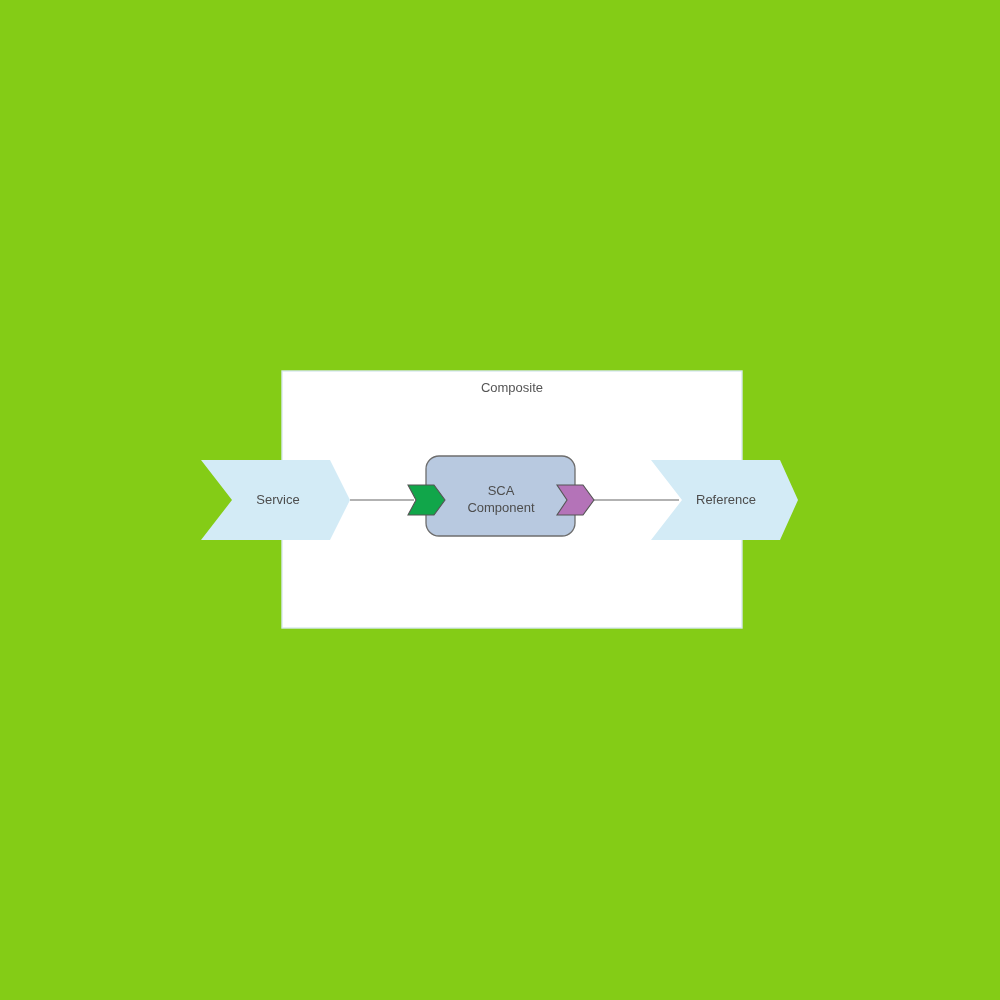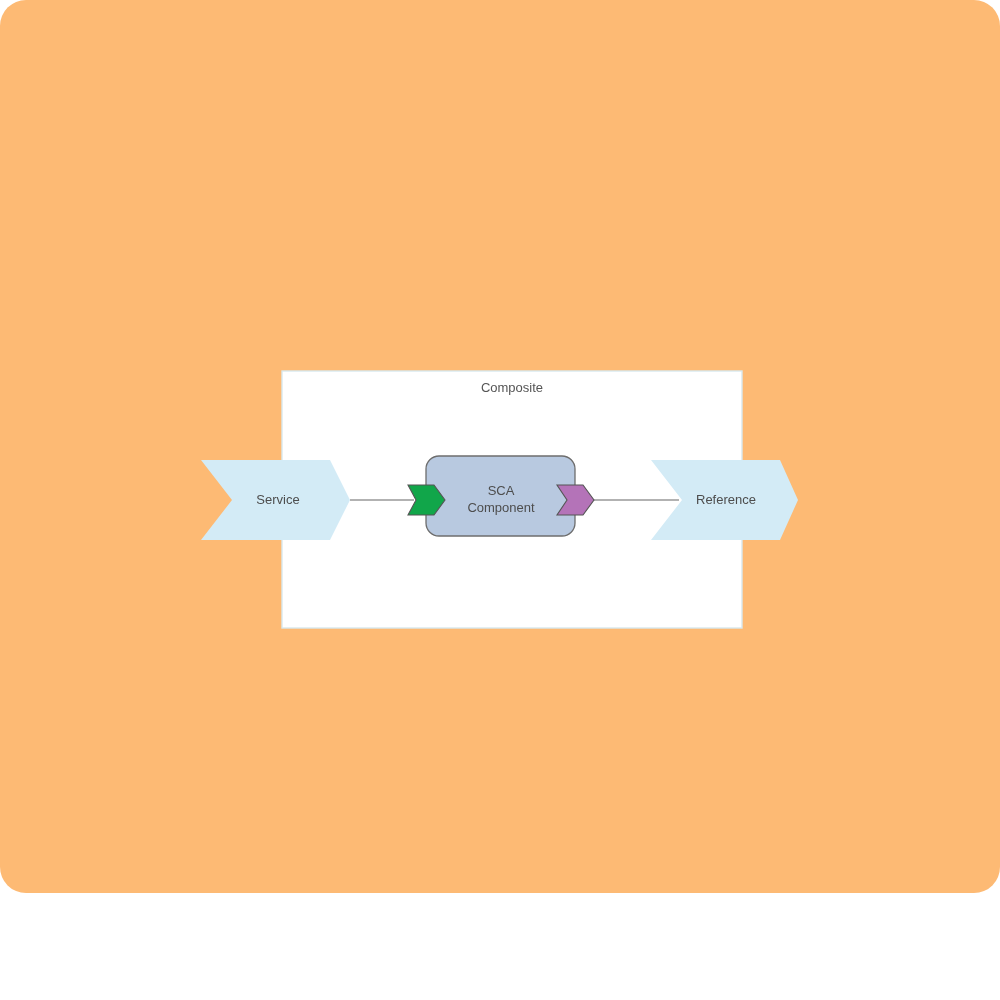--- a/index.html
+++ b/index.html
@@ -10,23 +10,22 @@
   }
   body {
     width: 1000px;
     height: 1000px;
     font-family: "Liberation Sans", sans-serif;
     overflow: hidden;
   }
   #canvas {
     position: relative;
     width: 1000px;
-    height: 893px;
-    background: #fdba74;
-    border-radius: 26px;
+    height: 1000px;
+    background: #84cc16;
   }
   #diagram-svg {
     position: absolute;
     left: 0;
     top: 0;
     width: 1000px;
     height: 1000px;
     display: block;
   }
   .shape-label {

